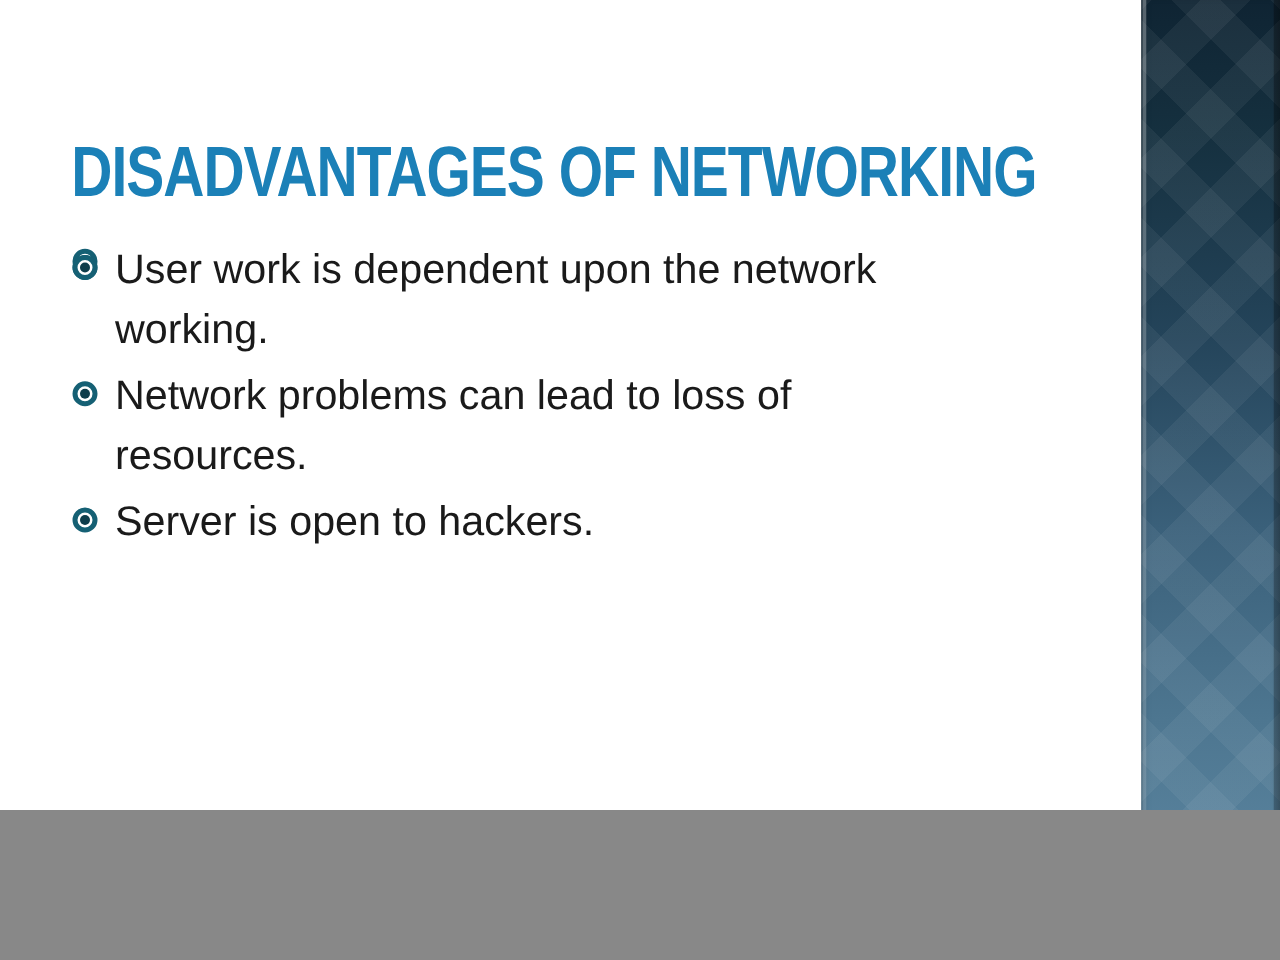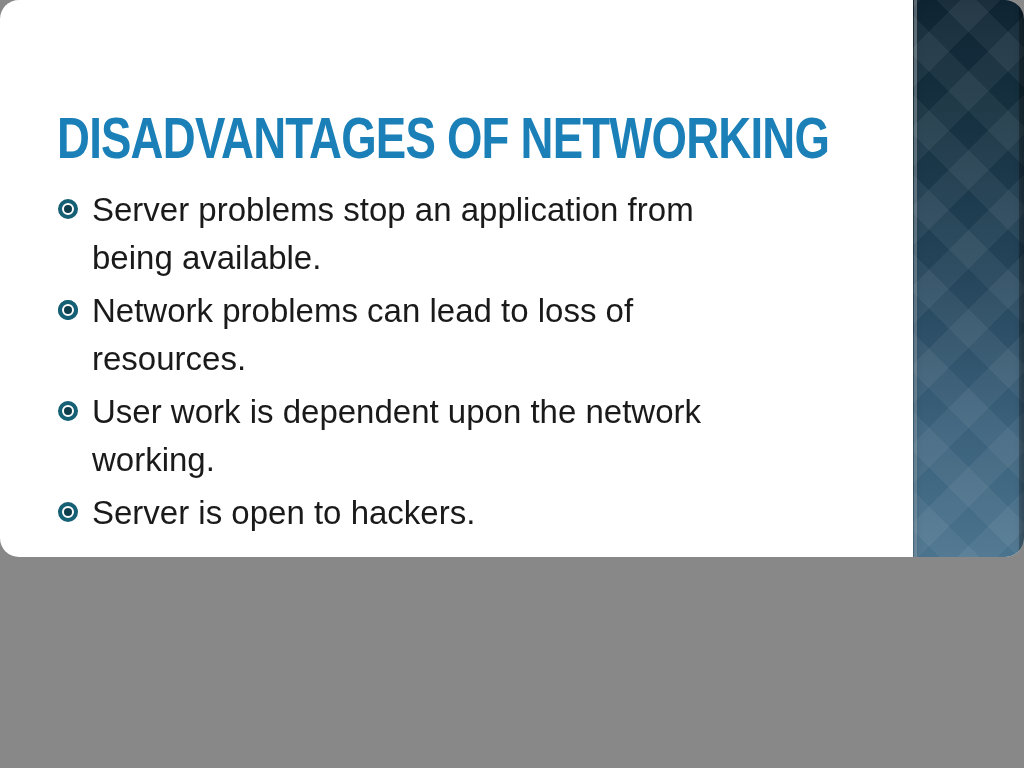--- a/index.html
+++ b/index.html
@@ -3,25 +3,24 @@
 <meta charset="utf-8">
 <style>
   html, body {
     margin: 0;
     padding: 0;
     background: #888;
   }
   .slide {
     position: relative;
     width: 1024px;
-    height: 557px;
+    height: 648px;
     background: var(--bg, #ffffff);
     overflow: hidden;
     font-family: "Liberation Sans", sans-serif;
-    border-radius: 19px;
   }
 
   
   .title {
     position: absolute;
     left: 57px;
     top: 110px;
     margin: 0;
     font-size: 57px;
     line-height: 1;
@@ -114,32 +113,31 @@
 </head>
 <body>
 
 <div class="slide" style="--bg: #ffffff; --title-color: #1b80b7; --body-color: #1a1a1a; --ring-color: #156074; --dot-color: #0e3d4b;">
 
   <h1 class="title">DISADVANTAGES OF NETWORKING</h1>
 
   <ul class="bullets">
     <li>
       <span class="bullet-icon"></span>
-      <span>Server problems stop an application from being available.</span>
     </li>
     <li>
       <span class="bullet-icon"></span>
     </li>
     <li>
       <span class="bullet-icon"></span>
-      <span>Network problems can lead to loss of resources.</span>
+      <span>User work is dependent upon the network working.</span>
     </li>
     <li>
       <span class="bullet-icon"></span>
-      <span>User work is dependent upon the network working.</span>
+      <span>Network problems can lead to loss of resources.</span>
     </li>
     <li>
       <span class="bullet-icon"></span>
       <span>Server is open to hackers.</span>
     </li>
   </ul>
 
   <div class="sidebar"></div>
 
 </div>

